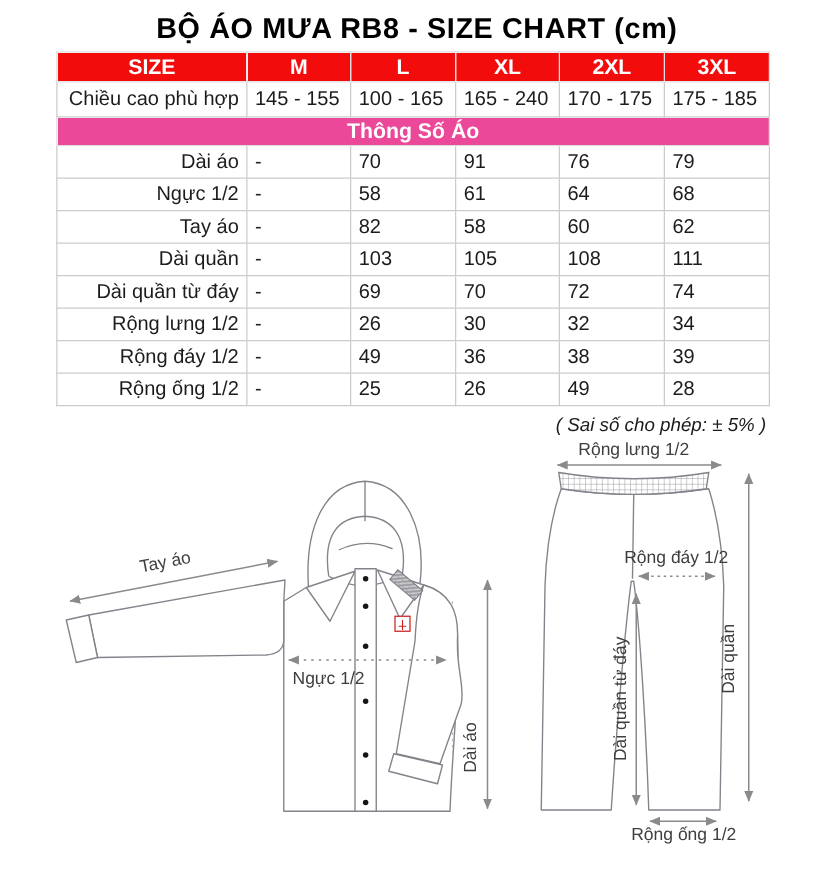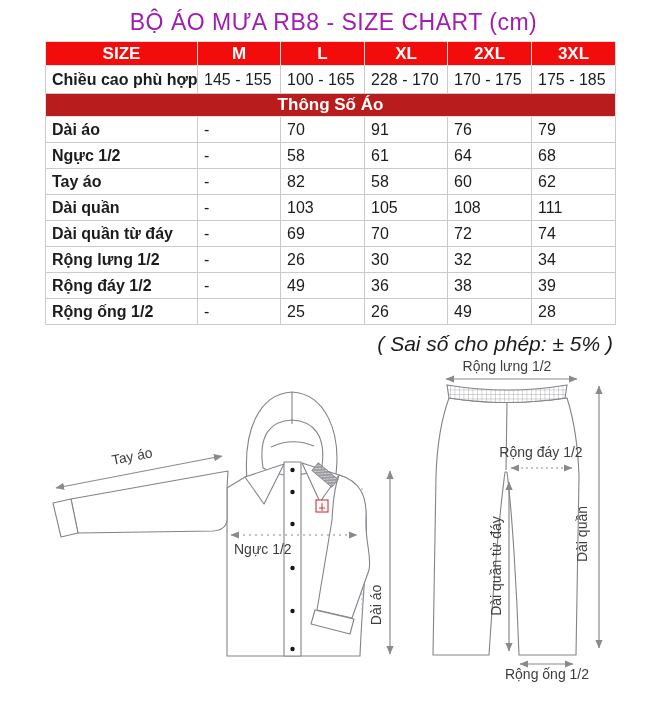--- a/index.html
+++ b/index.html
@@ -1,32 +1,32 @@
 <!DOCTYPE html>
 <html><head>
 <meta charset="utf-8">
 <style>
   * { box-sizing: border-box; }
   html,body { margin:0; padding:0; background:#ffffff; width:667px; height:704px; overflow:hidden;
               font-family:"Liberation Sans", sans-serif; }
   .page { width:667px; height:704px; position:relative; }
-  .title { margin:9px 0 5px 0; text-align:center; color:#a21caf; font-weight:normal;
+  .title { margin:9px 0 5px 0; text-align:center; color:#000000; font-weight:bold;
            font-size:23px; letter-spacing:0.5px; }
   table.size-table { border-collapse:collapse; table-layout:fixed; margin-left:45px;
                      width:570px; font-size:16px; color:#1c1c1c; }
   table.size-table td, table.size-table th { border:1px solid #cbcbcb; padding:0 6px; height:26px;
                      overflow:hidden; white-space:nowrap; }
   table.size-table thead th { background:#f20c0c; color:#ffffff; font-weight:bold; font-size:17px;
                      text-align:center; height:24px; border-color:#dedede; }
   tr.height-row td { height:28px; }
-  tr.band td { background:#b91c1c; color:#ffffff; font-weight:bold; font-size:17px;
+  tr.band td { background:#ec4899; color:#ffffff; font-weight:bold; font-size:17px;
                text-align:center; height:23px; border-color:#dedede; }
-  td.lbl { text-align:left; padding-left:9px;font-weight:bold; }
+  td.lbl { text-align:right; padding-left:9px; }
   td.val { text-align:left; }
-  .note { width:615px; text-align:right; font-style:italic; font-size:21px; color:#1b1b1b;
+  .note { width:615px; text-align:right; font-style:italic; font-size:15px; color:#1b1b1b;
           margin-top:7px; padding-right:2px; }
   svg.diagram { display:block; margin-top:2px; }
   svg text { font-family:"Liberation Sans", sans-serif; font-size:14px; fill:#3e3e3e; }
   .sketch { fill:#ffffff; stroke:#83838b; stroke-width:1.1; stroke-linejoin:round; }
   .sketchline { fill:none; stroke:#83838b; stroke-width:1.1; stroke-linejoin:round; }
   .dim { stroke:#8a8a8a; stroke-width:1.2; fill:none; }
 </style>
 </head>
 <body>
 
@@ -51,21 +51,21 @@
         <th>XL</th>
         <th>2XL</th>
         <th>3XL</th>
       </tr>
     </thead>
     <tbody>
       <tr class="height-row">
         <td class="lbl">Chiều cao phù hợp</td>
         <td class="val">145 - 155</td>
         <td class="val">100 - 165</td>
-        <td class="val">228 - 170</td>
+        <td class="val">165 - 240</td>
         <td class="val">170 - 175</td>
         <td class="val">175 - 185</td>
       </tr>
 
       <tr class="band">
         <td colspan="6">Thông Số Áo</td>
       </tr>
       <tr>
         <td class="lbl">Dài áo</td>
         <td class="val">-</td>

